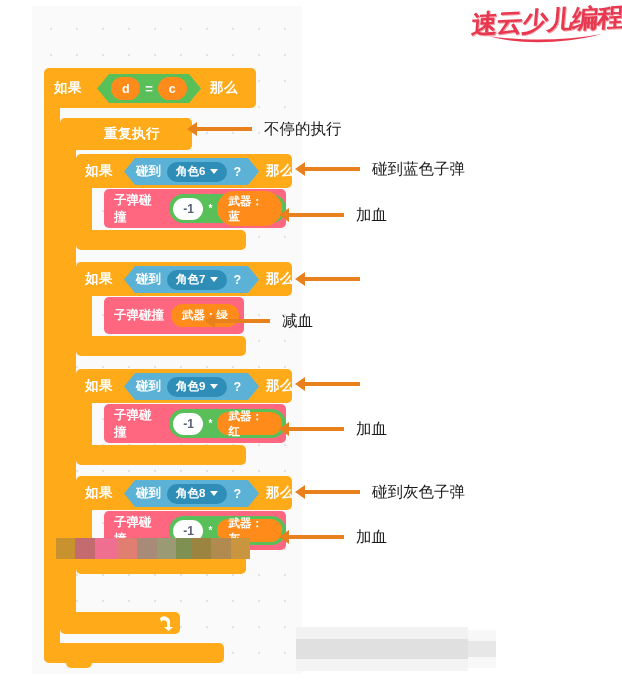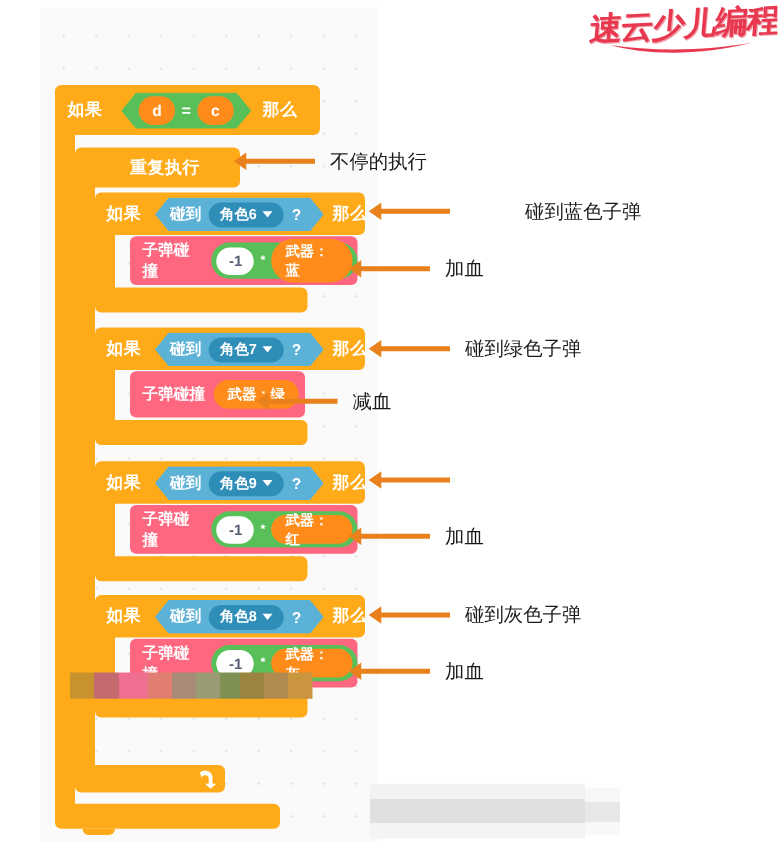--- a/index.html
+++ b/index.html
@@ -262,33 +262,32 @@
 
 
   <div class="mosaic" id="mosaic-a" style="left:24px;top:532px;"></div>
 </div>
 
 <div class="anno" style="left:196px;top:119px;">
   <span class="arrow"></span>
   <span class="anno-txt">不停的执行</span>
 </div>
 
-<div class="anno" style="left:304px;top:159px;gap:48px;">
+<div class="anno" style="left:304px;top:159px;">
   <span class="arrow"></span>
   <span class="anno-txt">碰到蓝色子弹</span>
 </div>
 
 <div class="anno" style="left:288px;top:205px;">
   <span class="arrow"></span>
   <span class="anno-txt">加血</span>
 </div>
 
 <div class="anno" style="left:304px;top:269px;">
   <span class="arrow"></span>
-  <span class="anno-txt">碰到绿色子弹</span>
 </div>
 
 <div class="anno" style="left:214px;top:311px;justify-content:flex-end;">
   <span class="arrow"></span>
   <span class="anno-txt">减血</span>
 </div>
 
 <div class="anno" style="left:304px;top:374px;">
   <span class="arrow"></span>
 </div>

